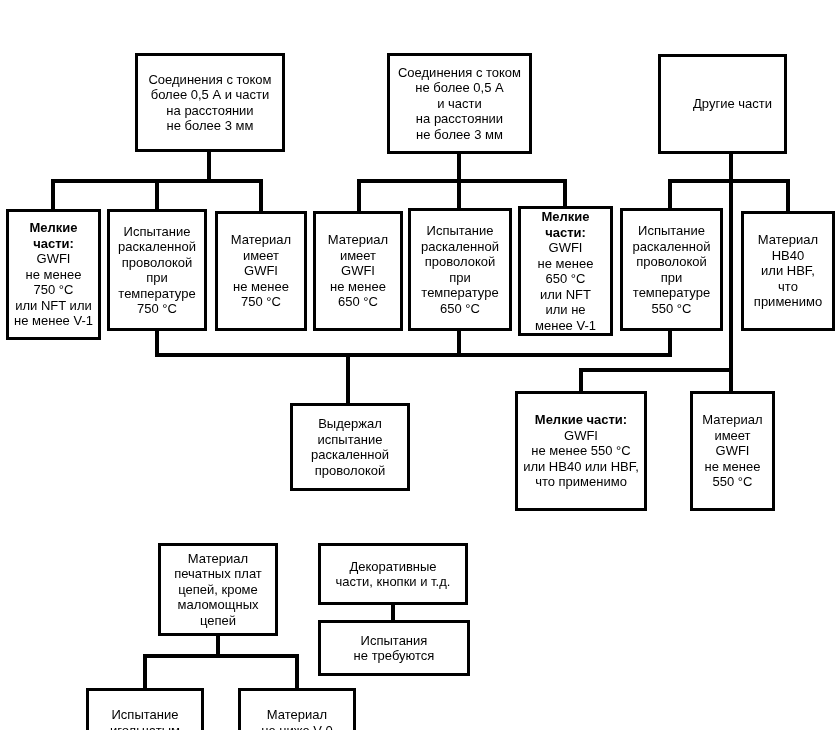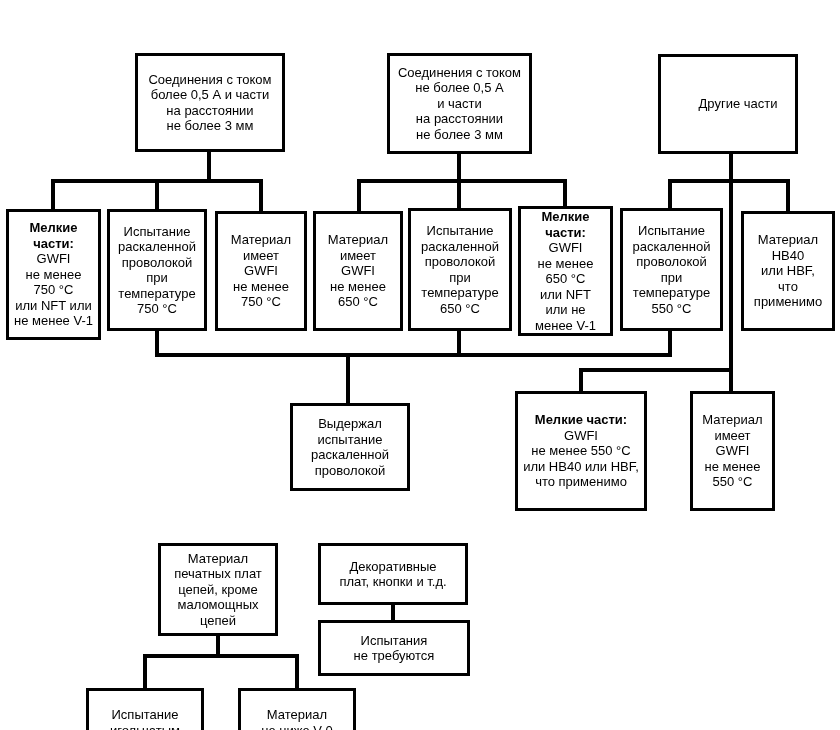--- a/index.html
+++ b/index.html
@@ -41,21 +41,21 @@
 на расстоянии
 не более 3 мм</div>
   </div>
   <div class="box" style="left:387px; top:5px; width:145px; height:101px;">
     <div class="box-text">Соединения с током
 не более 0,5 А
 и части
 на расстоянии
 не более 3 мм</div>
   </div>
-  <div class="box" style="left:658px; top:6px; width:140px; height:100px;padding-left:20px;">
+  <div class="box" style="left:658px; top:6px; width:129px; height:100px;padding-left:20px;">
     <div class="box-text">Другие части</div>
   </div>
 
   <div class="box" style="left:6px; top:161px; width:95px; height:131px;">
     <div class="box-text"><span class="b">Мелкие
 части:</span><span>
 GWFI
 не менее
 750 °C
 или NFT или
@@ -140,21 +140,21 @@
 
   <div class="box" style="left:158px; top:495px; width:120px; height:93px;">
     <div class="box-text">Материал
 печатных плат
 цепей, кроме
 маломощных
 цепей</div>
   </div>
   <div class="box" style="left:318px; top:495px; width:150px; height:62px;">
     <div class="box-text">Декоративные
-плат, кнопки и т.д.</div>
+части, кнопки и т.д.</div>
   </div>
   <div class="box" style="left:318px; top:572px; width:152px; height:56px;">
     <div class="box-text">Испытания
 не требуются</div>
   </div>
   <div class="box" style="left:86px; top:640px; width:118px; height:85px;">
     <div class="box-text">Испытание
 игольчатым
 пламенем</div>
   </div>

